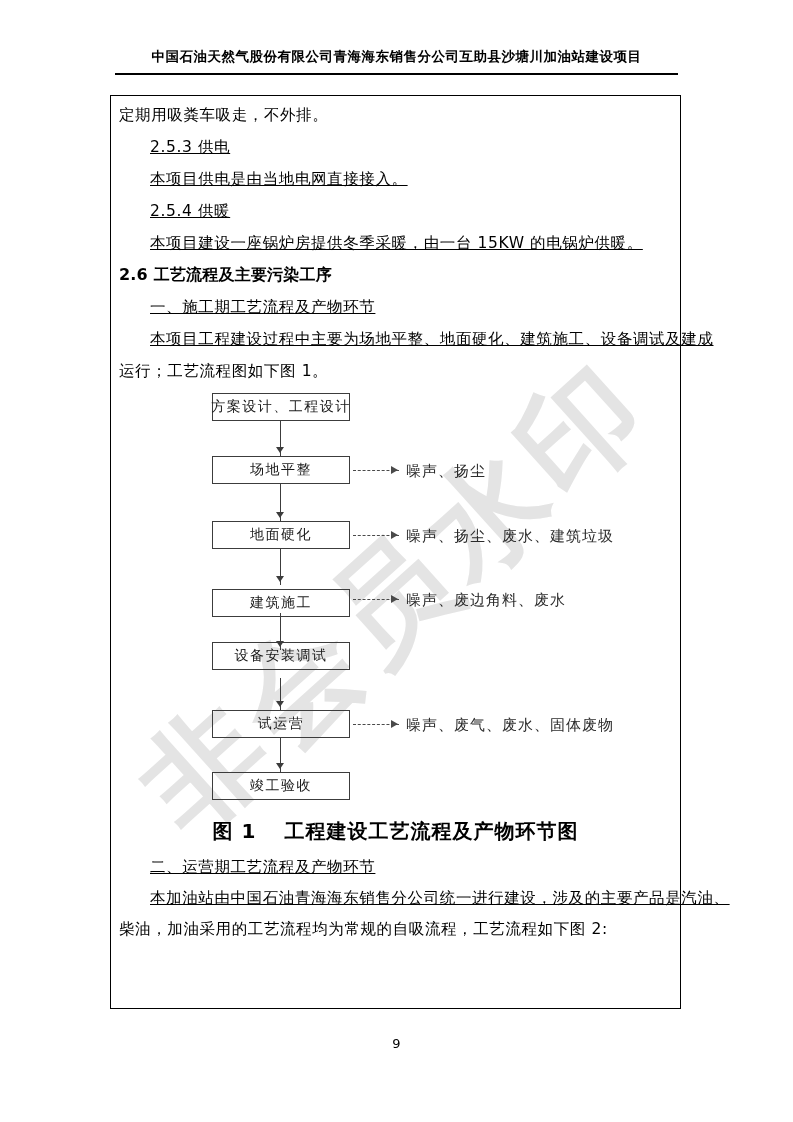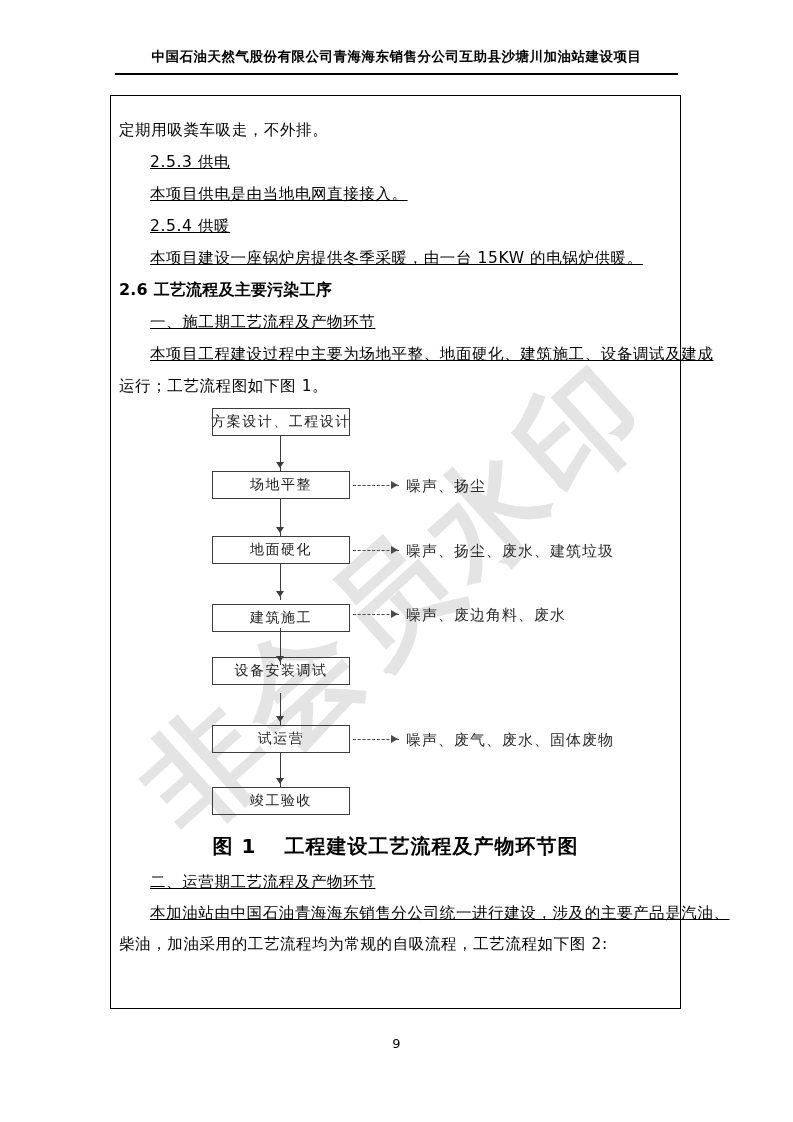--- a/index.html
+++ b/index.html
@@ -39,21 +39,21 @@
     top:73px; left:115px; width:563px; height:0;
     border-top:2px solid #000;
     z-index:2;
   }
   .content-box {
     position:absolute;
     top:95px; left:110px;
     width:571px; height:914px;
     border:1.7px solid #000;
     z-index:1;
-    padding-top:18px;
+    padding-top:3px;
   }
   .line {
     font-size:15.5px;
     line-height:32px;
     letter-spacing:0.6px;
     padding-left:8px;
     white-space:nowrap;
   }
   .line.indent { padding-left:39px;text-decoration:underline; }
   .line.bold { font-weight:bold; font-size:16px; letter-spacing:0.2px; }

